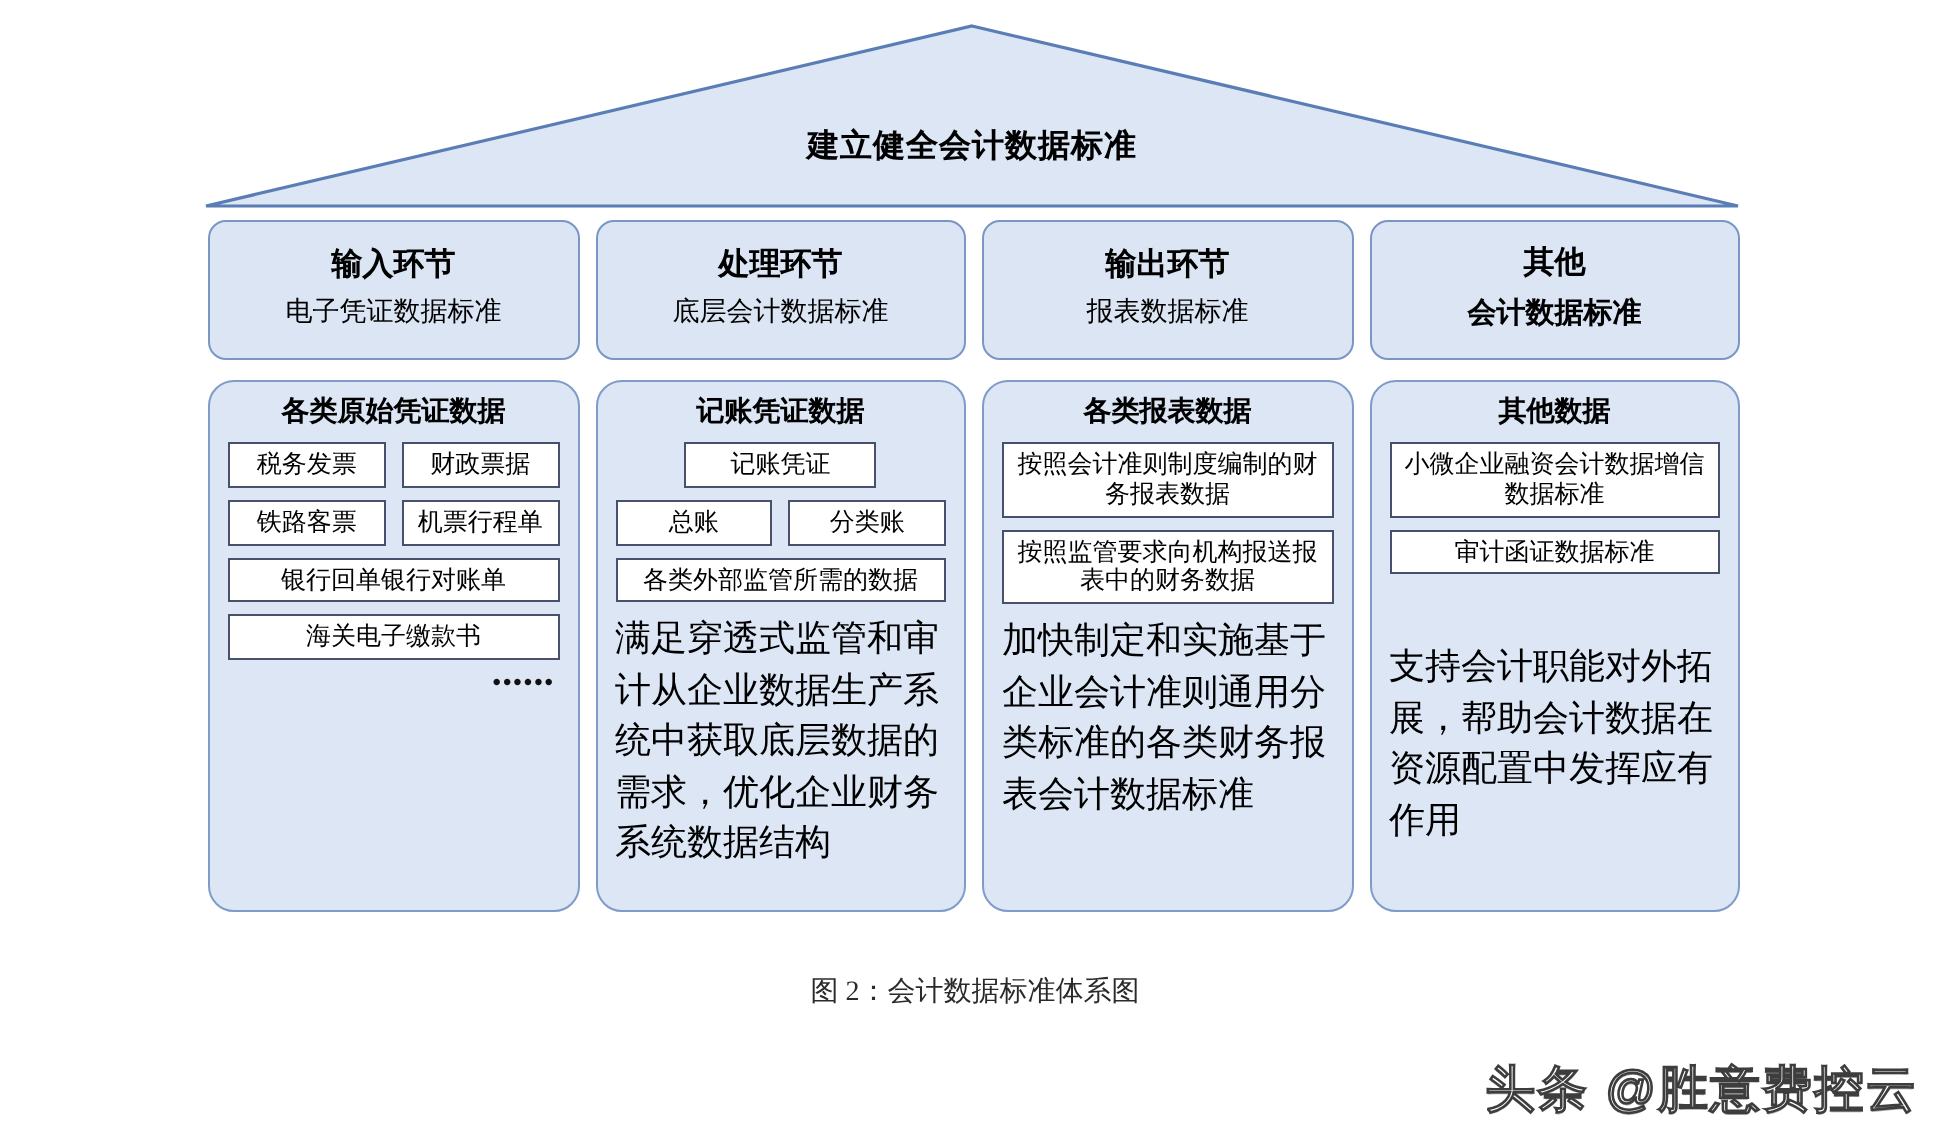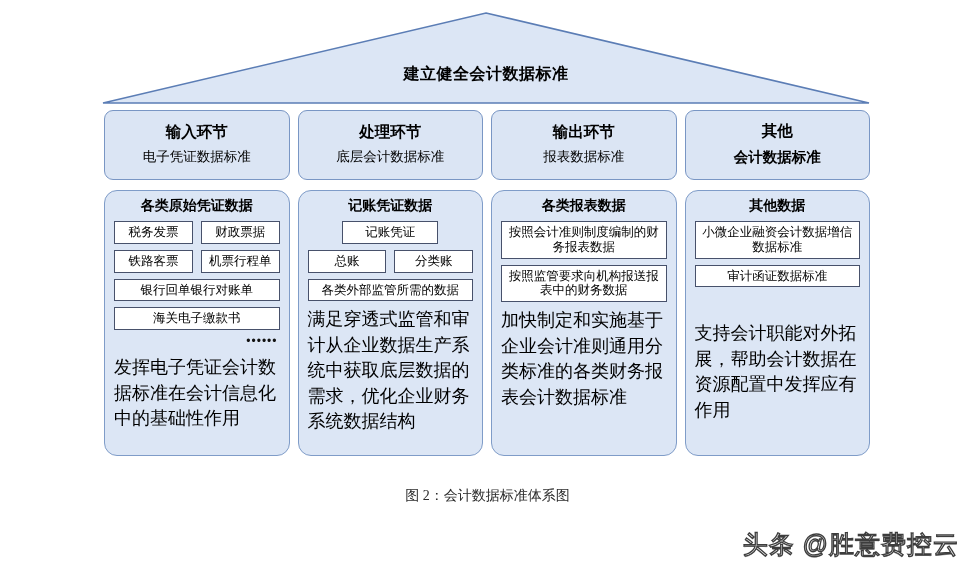--- a/index.html
+++ b/index.html
@@ -232,21 +232,20 @@
         <div class="chip half">机票行程单</div>
       </div>
       <div class="chip-row">
         <div class="chip full">银行回单银行对账单</div>
       </div>
       <div class="chip-row">
         <div class="chip full">海关电子缴款书</div>
       </div>
     </div>
     <div class="dots">••••••</div>
-    <div class="panel-note">发挥电子凭证会计数据标准在会计信息化中的基础性作用</div>
     <div class="spacer"></div>
   </div>
 
   <div class="panel">
     <div class="panel-title">记账凭证数据</div>
     <div class="chip-stack">
       <div class="chip-row">
         <div class="chip narrow">记账凭证</div>
       </div>
       <div class="chip-row">

